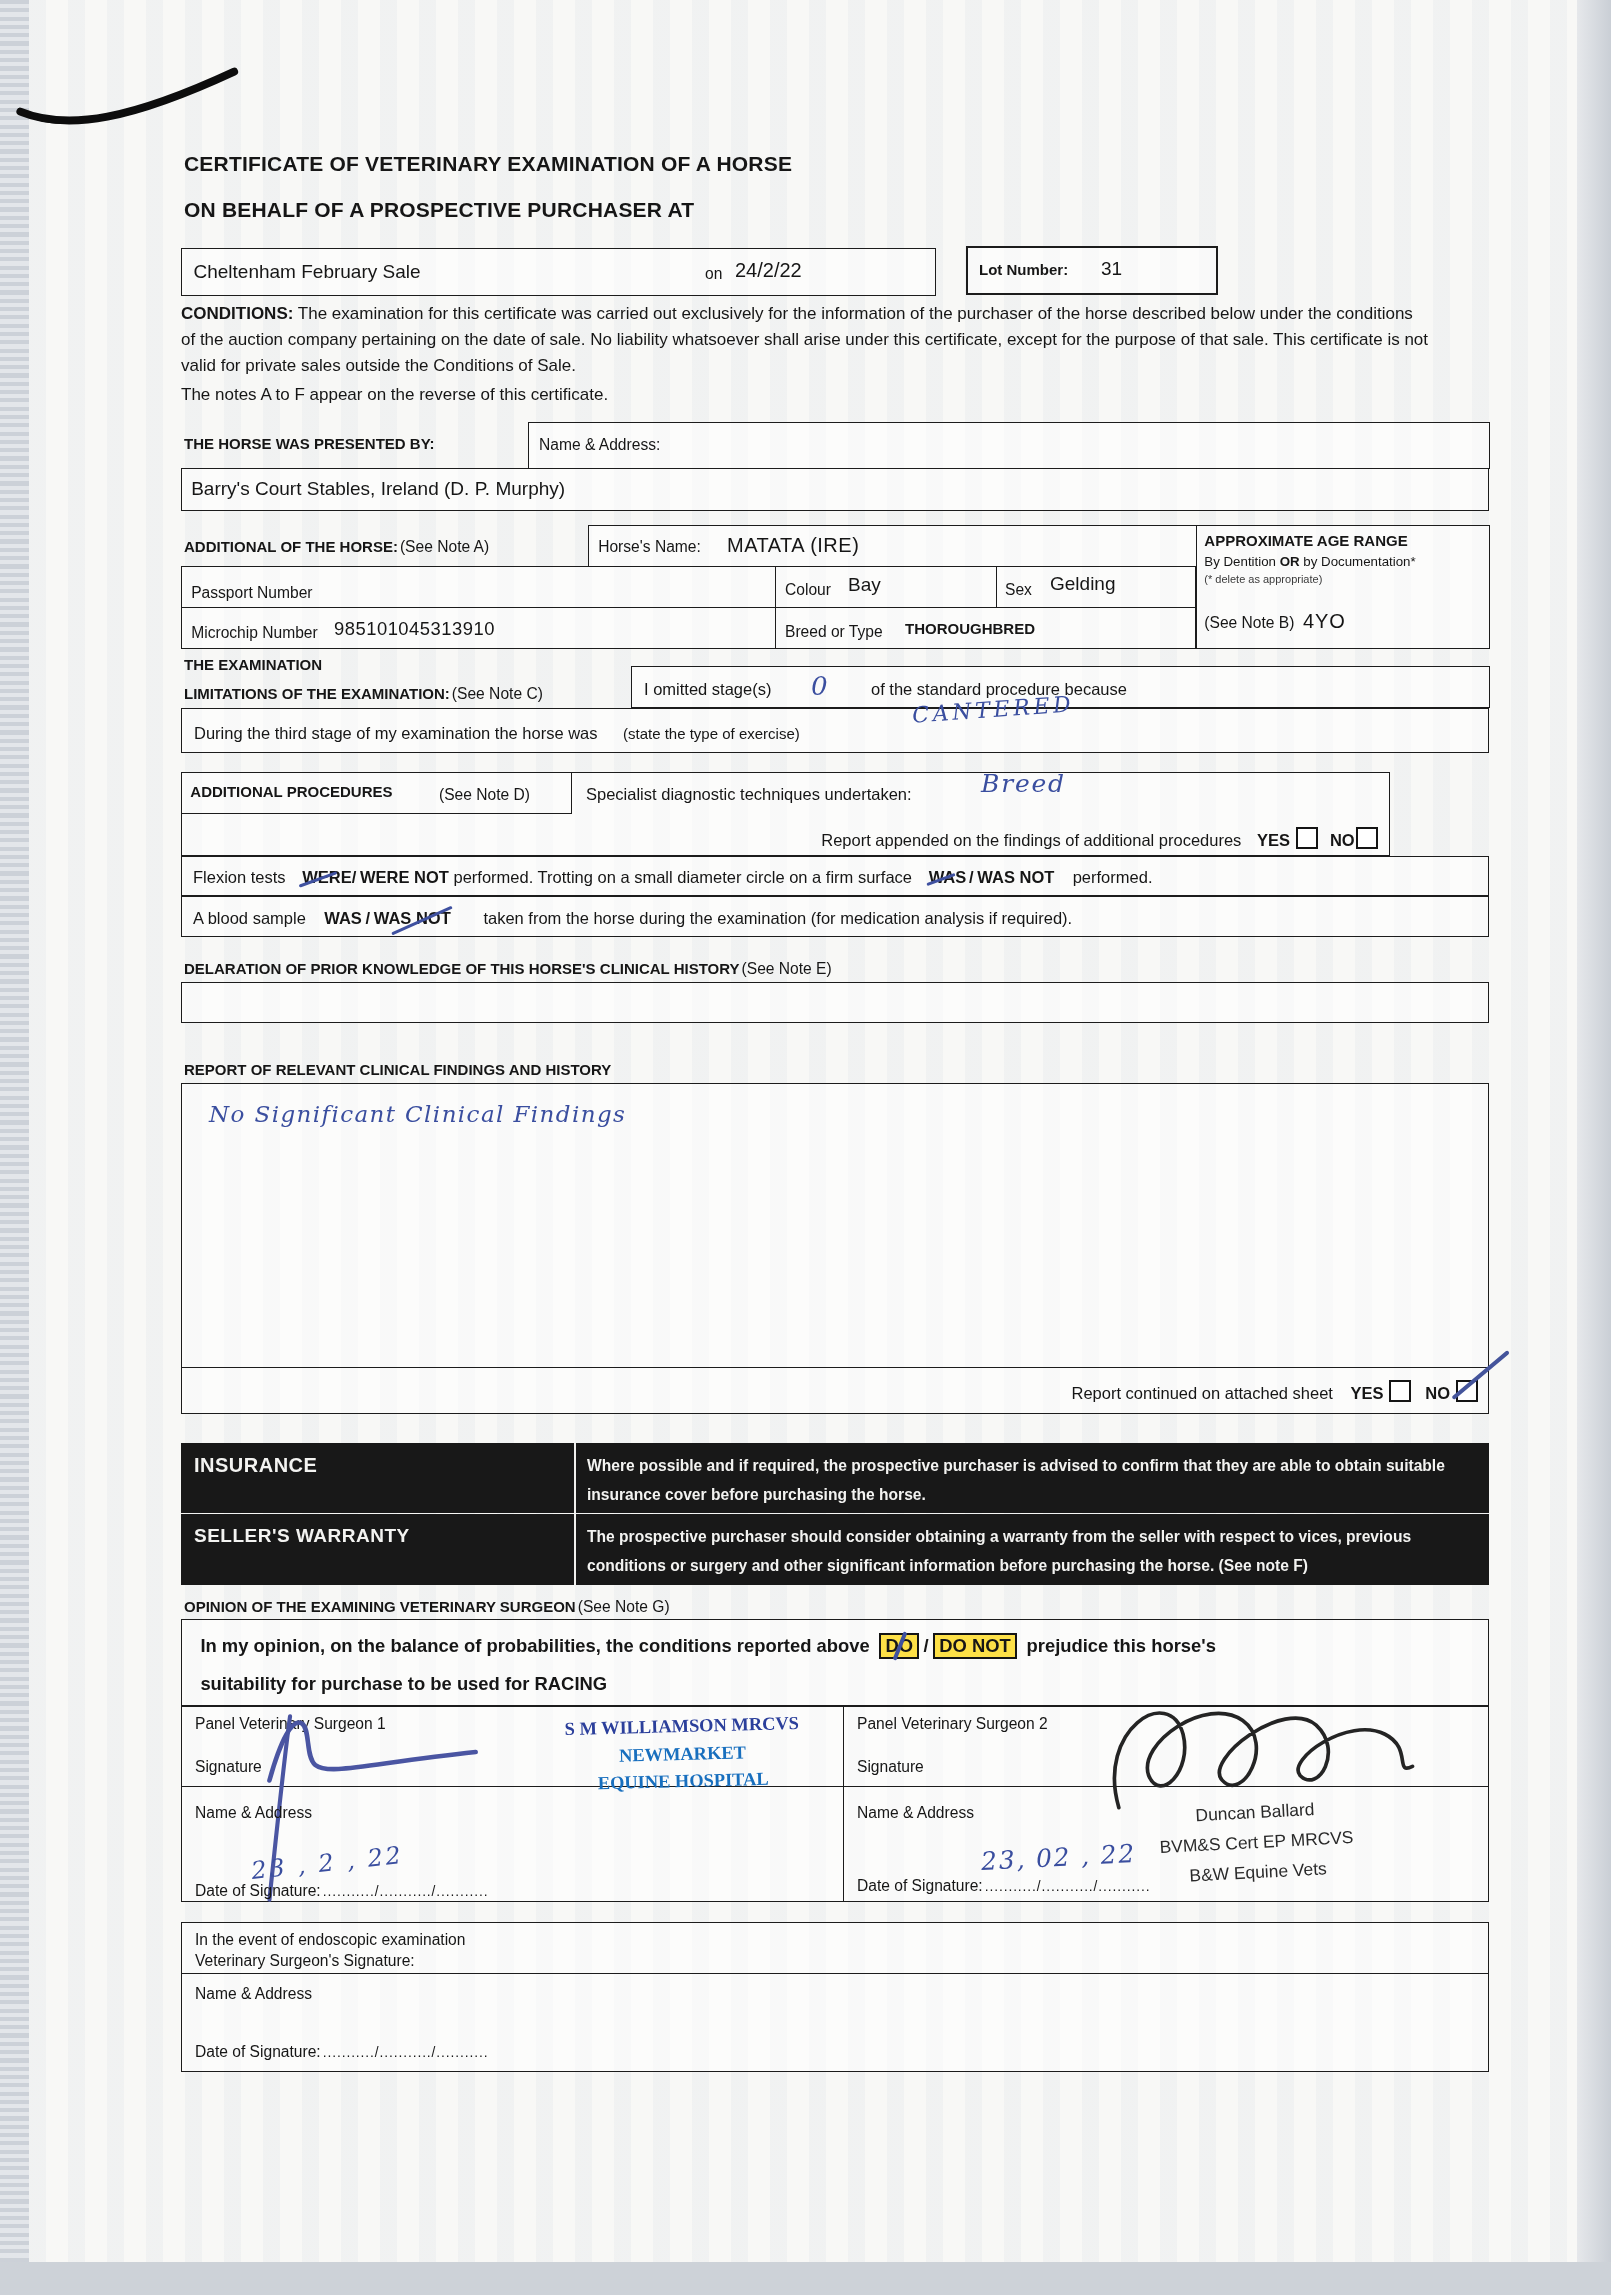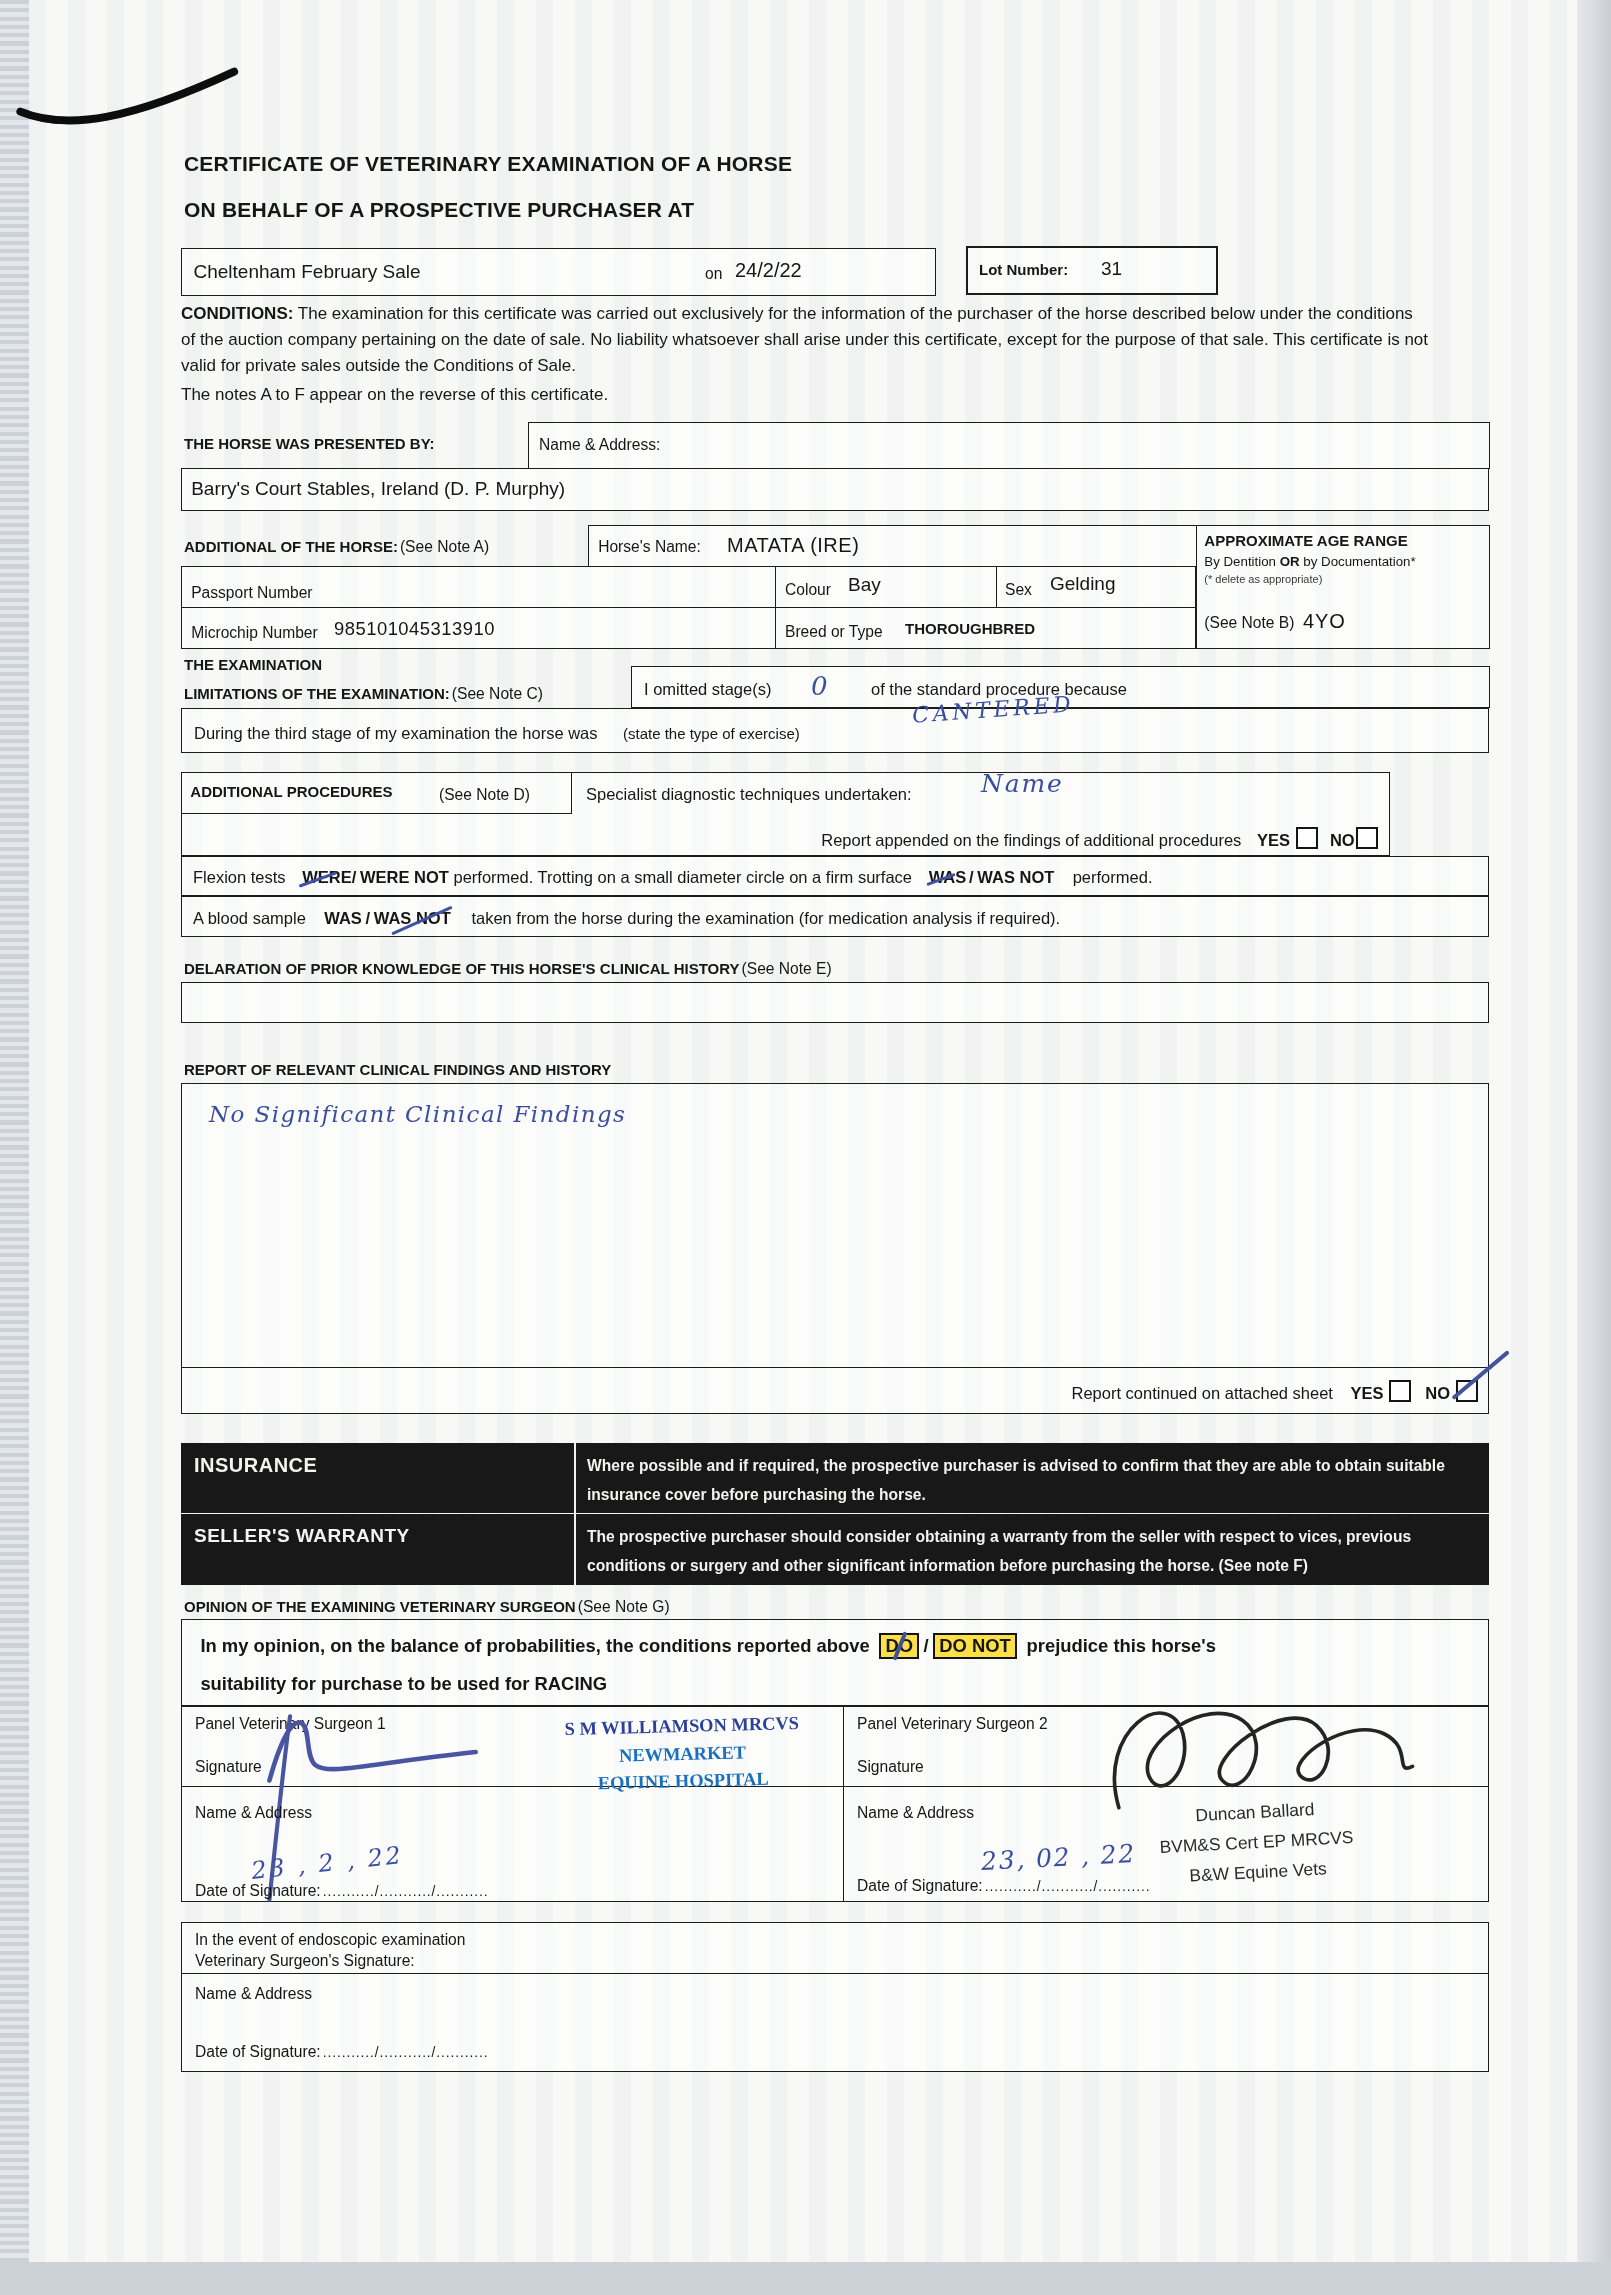--- a/index.html
+++ b/index.html
@@ -124,41 +124,41 @@
   <span class="abs" style="left:441px;top:15.6px;font-size:15px;">(state the type of exercise)</span>
   <span class="abs hand" style="left:730px;top:-12px;font-size:22px;letter-spacing:3.7px;transform:rotate(-4deg);">CANTERED</span>
 </div>
 
 <div class="box thin" style="left:181px;top:772px;width:1209px;height:84px;">
   <div class="abs" style="left:0;top:0;width:389px;height:40px;border-right:1.4px solid #1c1c1c;border-bottom:1.4px solid #1c1c1c;">
     <span class="abs b t38" style="left:8.3px;top:10px;white-space:nowrap;">ADDITIONAL PROCEDURES</span>
     <span class="abs lbl" style="left:257px;top:13px;white-space:nowrap;">(See Note D)</span>
   </div>
   <span class="abs t36" style="left:404px;top:12px;">Specialist diagnostic techniques undertaken:</span>
-  <span class="abs hand" style="left:799px;top:-3.7px;font-size:25px;letter-spacing:1.8px;">Name</span>
+  <span class="abs hand" style="left:799px;top:-3.7px;font-size:25px;letter-spacing:1.8px;">Breed</span>
   <div class="abs" style="right:8.3px;top:54px;font-size:16.5px;white-space:nowrap;">
     <span>Report appended on the findings of additional procedures</span>
     <span class="b" style="margin-left:11px;">YES</span><span class="cb"></span>
     <span class="b" style="margin-left:4.6px;">NO</span><span class="cb" style="margin-left:0.9px;"></span>
   </div>
 </div>
 <div class="box thin" style="left:181px;top:856px;width:1308px;height:40px;">
   <div class="abs t36" style="left:11px;top:11px;white-space:nowrap;">
     <span>Flexion tests</span>
     <span class="b strike" style="margin-left:12px;"><span>WERE</span><span style="font-weight:normal;"> </span></span><span class="b">/</span><span class="b" style="margin-left:3.7px;">WERE NOT</span>
     <span style="margin-left:0;">performed. Trotting on a small diameter circle on a firm surface</span>
     <span class="b strike" style="margin-left:12px;"><span>WAS</span></span><span class="b" style="margin-left:2.8px;">/</span><span class="b" style="margin-left:3.7px;">WAS NOT</span>
     <span style="margin-left:13.8px;">performed.</span>
   </div>
 </div>
 <div class="box thin" style="left:181px;top:896px;width:1308px;height:41px;">
   <div class="abs t36" style="left:11px;top:12px;white-space:nowrap;">
     <span>A blood sample</span>
     <span class="b" style="margin-left:13.8px;">WAS</span><span class="b" style="margin-left:3.7px;">/</span><span class="b strike strike2" style="margin-left:3.7px;"><span>WAS NOT</span></span>
-    <span style="margin-left:16px;">taken from the horse during the examination (for medication analysis if required).</span>
+    <span style="margin-left:28px;">taken from the horse during the examination (for medication analysis if required).</span>
   </div>
 </div>
 
 <div class="abs" style="left:184px;top:960px;">
   <span class="b t38">DELARATION OF PRIOR KNOWLEDGE OF THIS HORSE'S CLINICAL HISTORY</span>
   <span class="lbl">(See Note E)</span>
 </div>
 <div class="box thin" style="left:181px;top:982px;width:1308px;height:41px;"></div>
 
 <div class="abs b t38" style="left:184px;top:1061px;">REPORT OF RELEVANT CLINICAL FINDINGS AND HISTORY</div>

